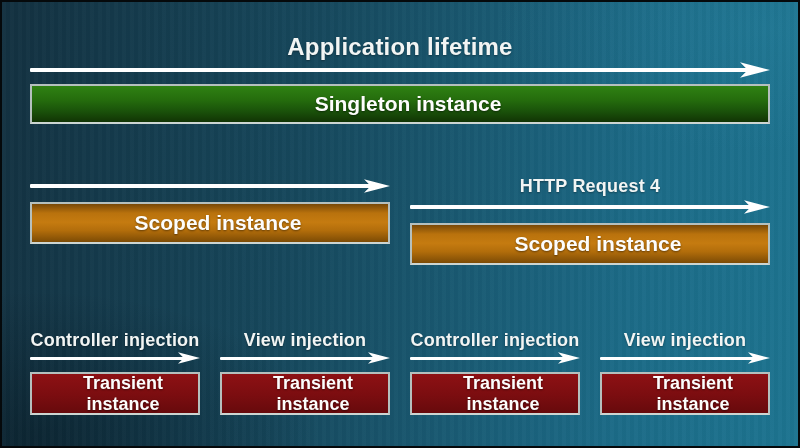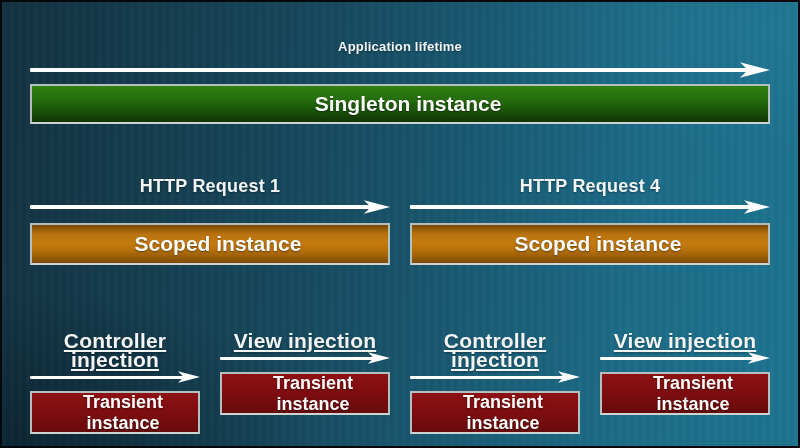--- a/index.html
+++ b/index.html
@@ -20,23 +20,23 @@
     content:''; position:absolute; inset:0; pointer-events:none;
     background:repeating-linear-gradient(90deg,
       rgba(255,255,255,0.016) 0 4px, rgba(0,0,0,0.02) 4px 8px);
   }
   .content { position:relative; }
 
   .lbl {
     font-weight:700; color:#f2f5f4; text-align:center; letter-spacing:0.2px;
     text-shadow:0 1px 2px rgba(0,0,0,0.35);
   }
-  .title-lbl { margin-top:34px; font-size:13px; line-height:22px; }
+  .title-lbl { margin-top:34px; font-size:24px; line-height:22px; }
   .mid-lbl   { font-size:18px; line-height:21px; }
-  .sm-lbl    { font-size:21px; line-height:19px;text-decoration:underline; }
+  .sm-lbl    { font-size:18px; line-height:19px; }
 
   .arrow { display:flex; align-items:center; }
   .shaft { flex:1 1 auto; background:#ffffff; border-radius:1px; }
   .head  { flex:0 0 auto; background:#ffffff;
            clip-path:polygon(0 2%, 100% 50%, 0 98%, 26% 50%); }
   .arrow-lg { height:16px; margin-top:4px; }
   .arrow-lg .shaft { height:4px; }
   .arrow-lg .head  { width:30px; height:16px; margin-left:-10px; }
   .arrow-md { height:14px; margin-top:3px; }
   .arrow-md .shaft { height:4px; }
@@ -80,21 +80,20 @@
       <span class="shaft"></span>
       <span class="head"></span>
     </div>
     <div class="box box-green">
       <span>Singleton instance</span>
     </div>
 
     <div class="grid2">
 
       <div class="col">
-        <div class="lbl mid-lbl">HTTP Request 1</div>
         <div class="arrow arrow-md">
           <span class="shaft"></span>
           <span class="head"></span>
         </div>
         <div class="box box-orange">
           <span>Scoped instance</span>
         </div>
       </div>
 
       <div class="col">

